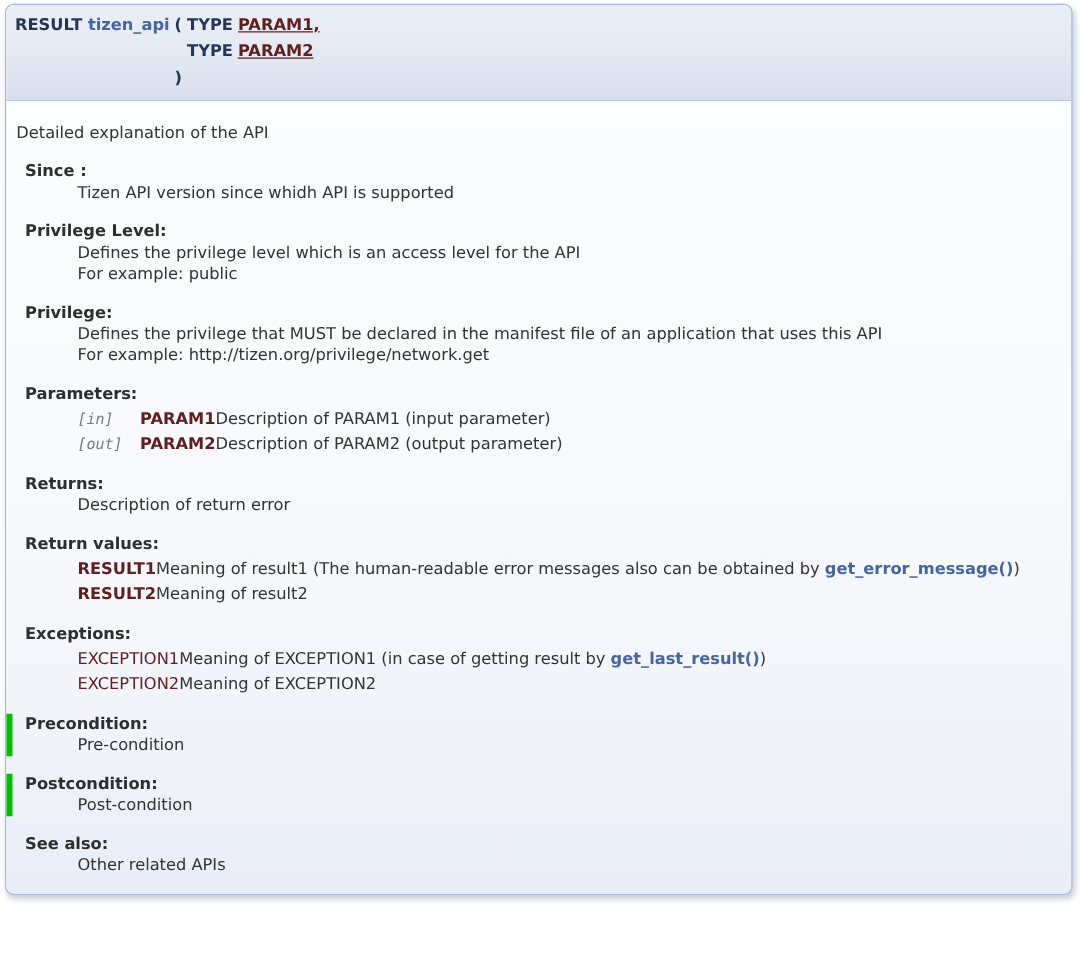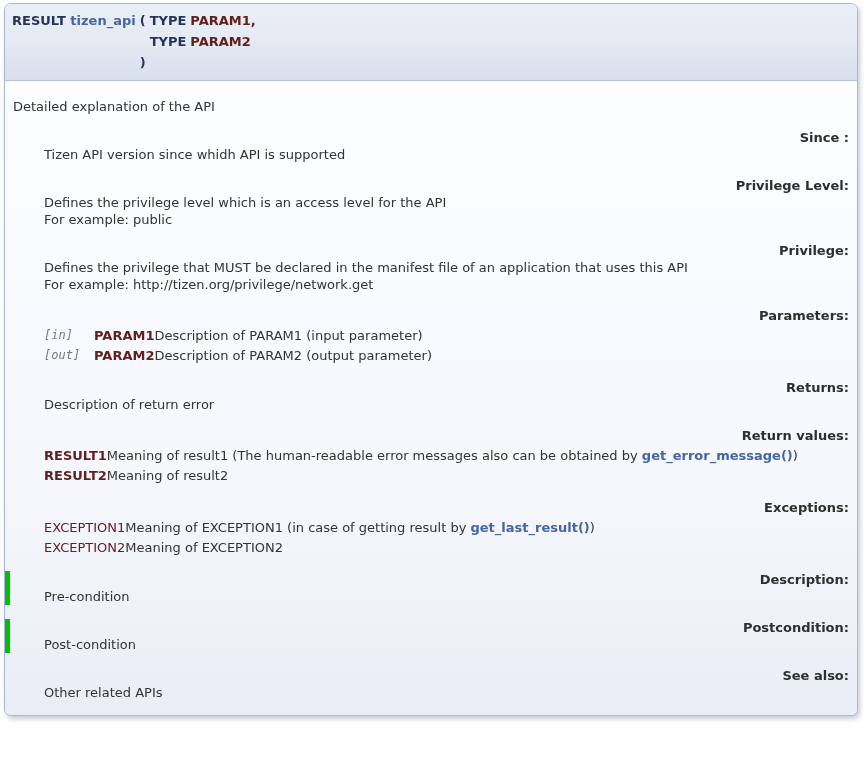--- a/index.html
+++ b/index.html
@@ -37,33 +37,33 @@
     padding: 1px 2px;
     line-height: 19px;
     white-space: nowrap;
     vertical-align: top;
     font-weight: bold;
   }
   td.memname { padding-right: 4px; margin-left: 44px; }
   .fnlink { color: #4665A2; text-decoration: none; cursor: pointer; }
   td.paren { color: #253555; padding-left: 4px; padding-right: 6px; }
   td.ptype { color: #253555; padding-right: 10px; }
-  td.pname-proto { color: #602020; }
+  td.pname-proto { color: #602020; text-decoration: underline; }
 
   
   .memdoc {
     background: linear-gradient(to bottom, #FCFDFE 0%, #F5F7FB 65%, #E9EDF6 100%);
     border-radius: 0 0 7px 7px;
     padding: 4px 8px 14px 4px;
   }
   .memdoc p { margin: 13px 0 0 4px; line-height: 17px; }
 
   .memdoc dl { margin: 14px 0 0 0; padding-left: 11px; }
-  .memdoc dt { font-weight: bold; line-height: 17px; color: #2e2e2e; text-align: right; }
-  .memdoc dd { margin: 0 0 0 24px; line-height: 17px; }
+  .memdoc dt { font-weight: bold; line-height: 17px; color: #2e2e2e; }
+  .memdoc dd { margin: 0 0 0 42px; line-height: 17px; }
   .memdoc dd .ddline { line-height: 17px; }
 
   dl.pre, dl.post {
     border-left: 5px solid #00C000;
     padding-left: 10px;
     margin-left: -4px;
   }
 
   
   table.params, table.retvals, table.exceptions { border-collapse: collapse; margin-top: 1px; }
@@ -207,21 +207,21 @@
           <tr>
             <td class="ename">EXCEPTION2</td>
             <td>Meaning of EXCEPTION2</td>
           </tr>
         </tbody>
           </table>
       </dd>
     </dl>
 
     <dl class="pre">
-      <dt>Description:</dt>
+      <dt>Precondition:</dt>
       <dd>Pre-condition</dd>
     </dl>
 
     <dl class="post">
       <dt>Postcondition:</dt>
       <dd>Post-condition</dd>
     </dl>
 
     <dl>
       <dt>See also:</dt>

